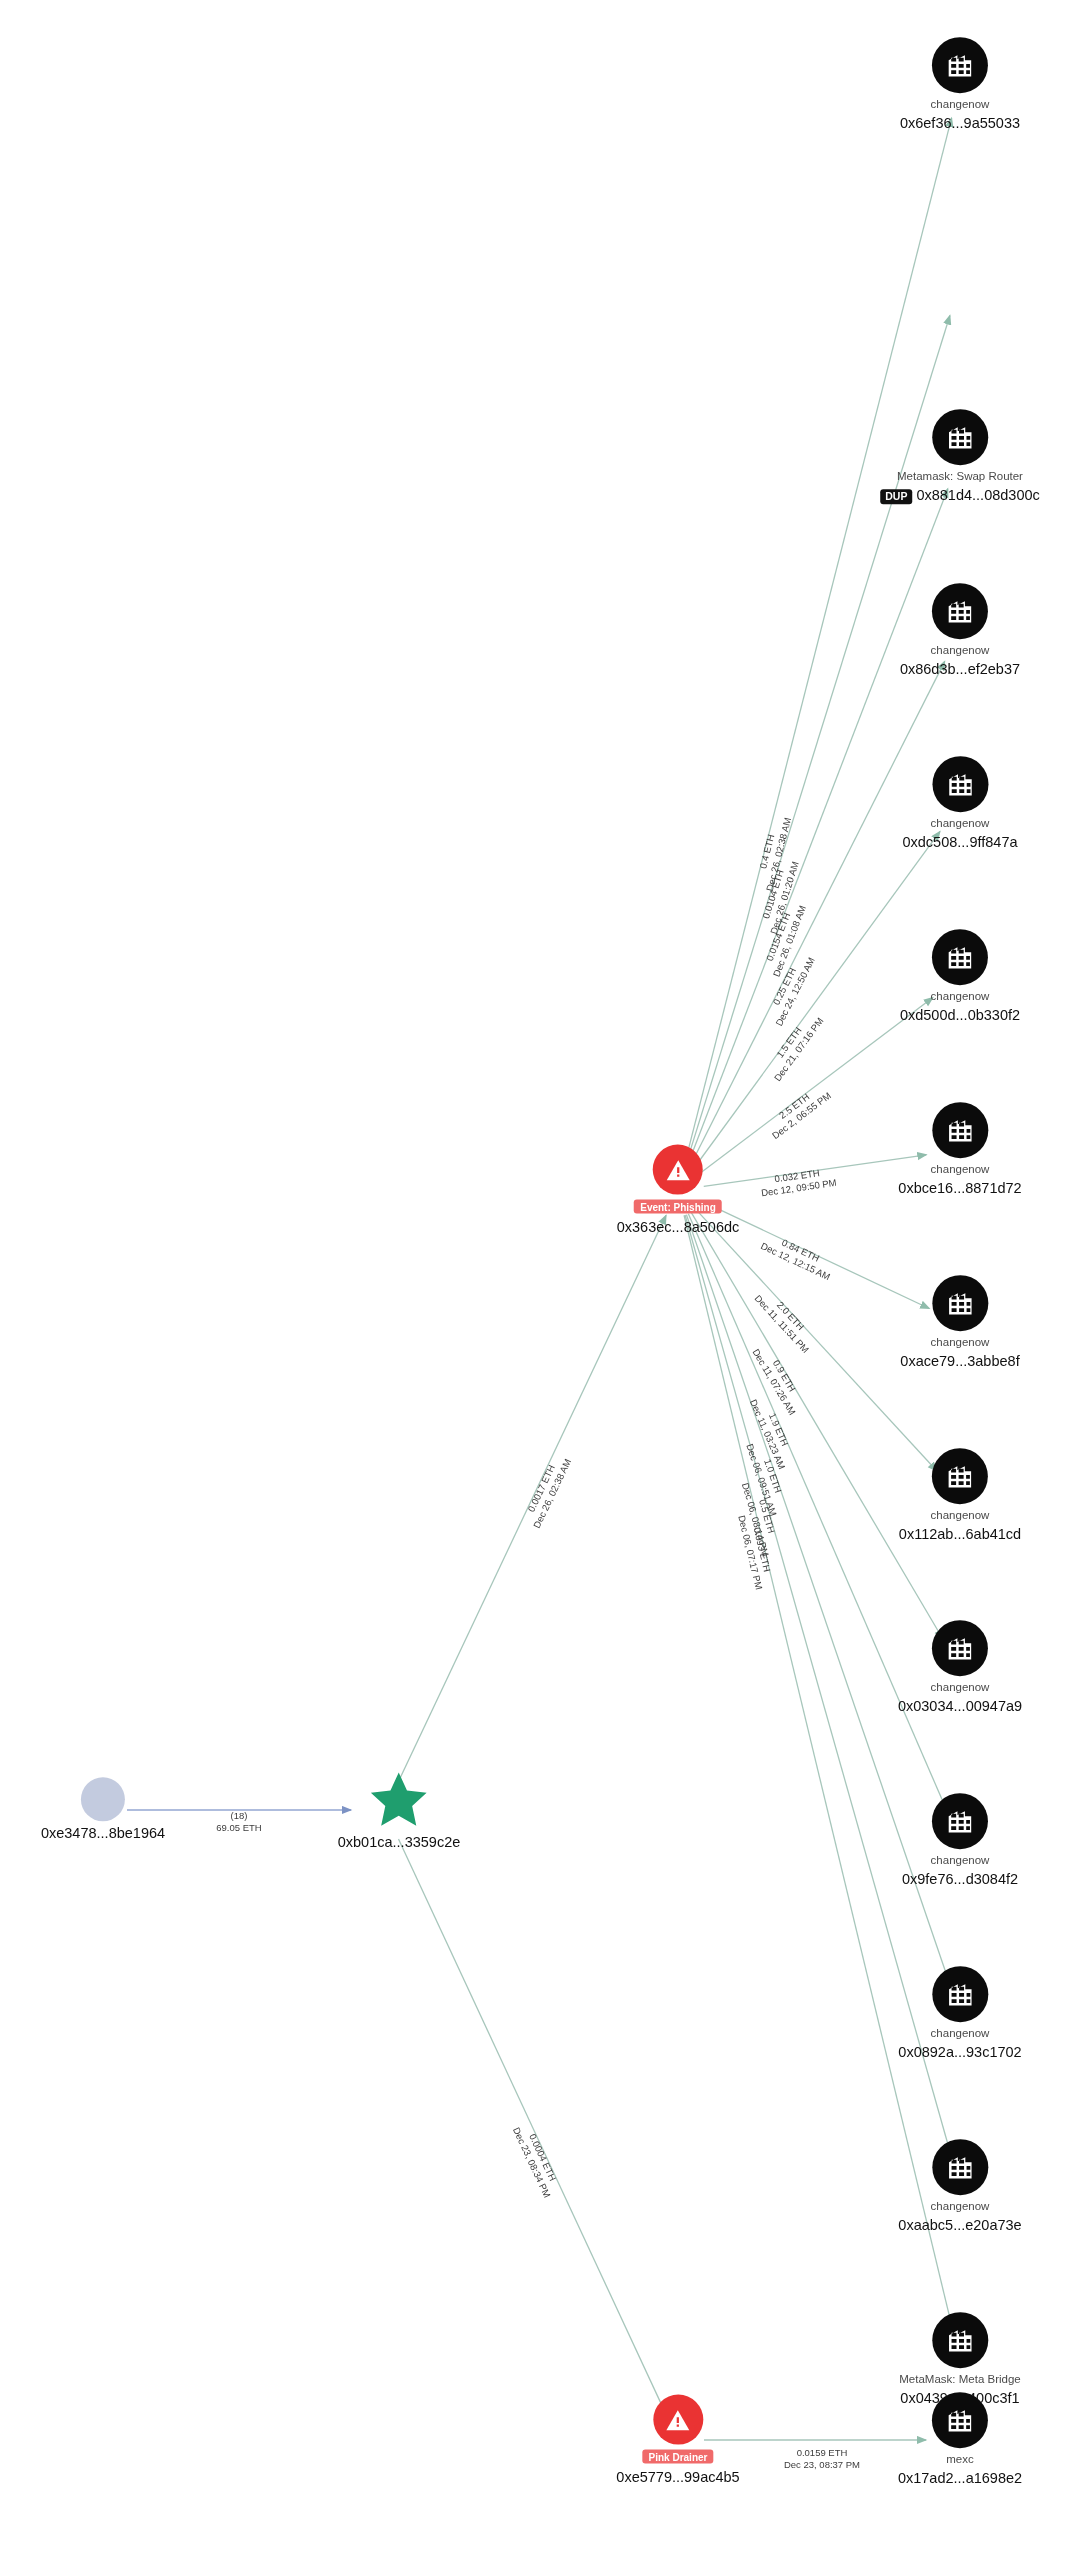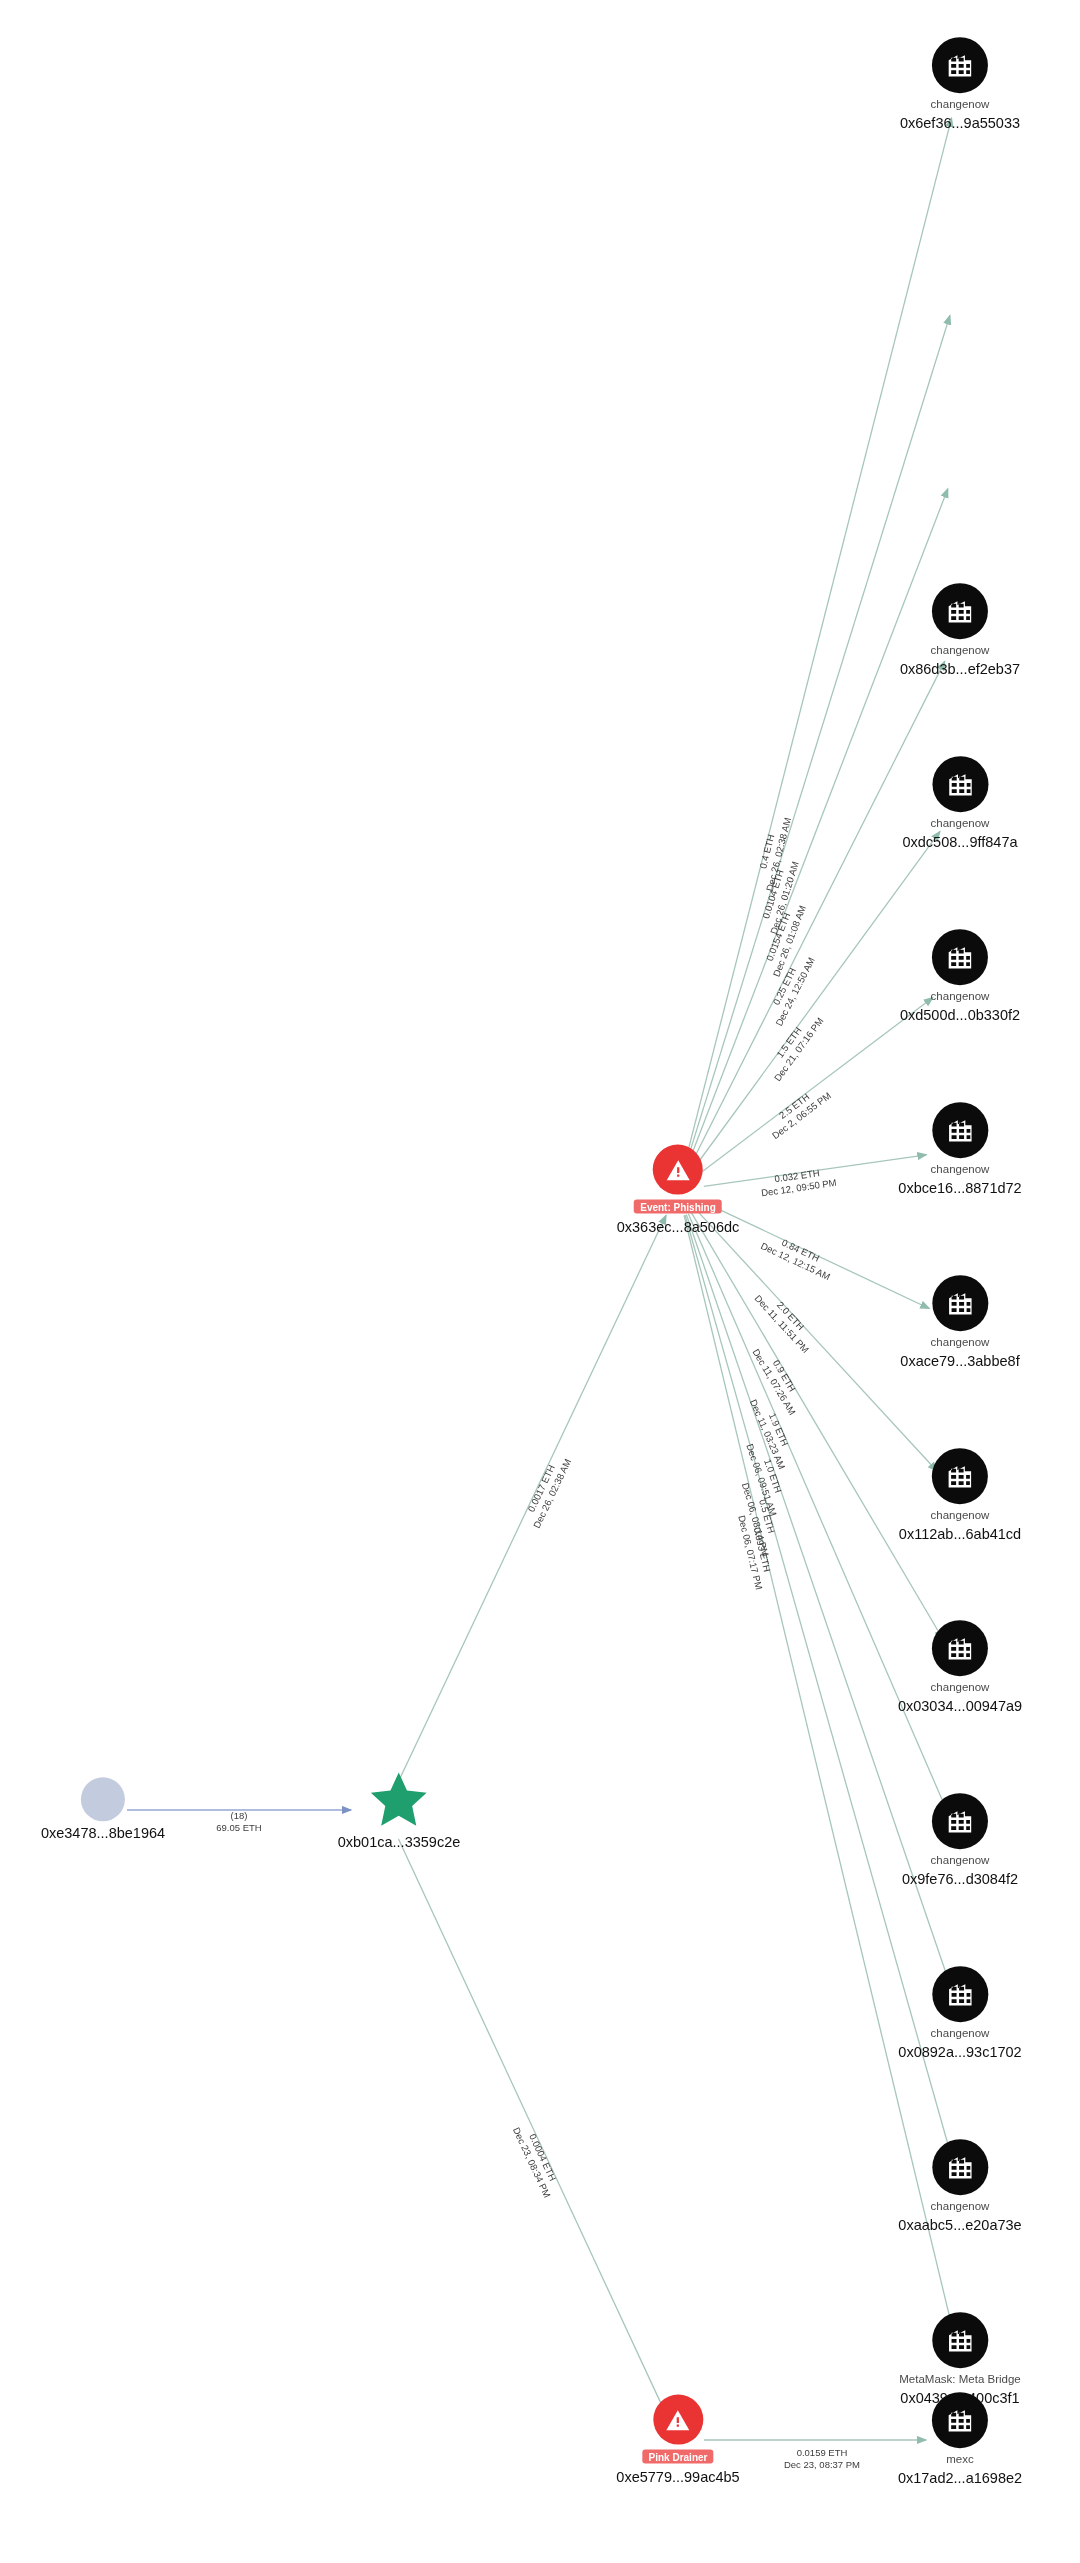--- a/index.html
+++ b/index.html
@@ -83,20 +83,31 @@
           <path d="M3 21V8l7-4v3l6-3v4h5v13H3zm2-2h4v-3H5v3zm0-5h4v-3H5v3zm0-5h4V6H5v3zm6 10h4v-3h-4v3zm0-5h4v-3h-4v3zm0-5h4V6h-4v3zm6 10h3v-3h-3v3zm0-5h3v-3h-3v3z"></path>
         </svg>
     </div>
     <div class="tag">changenow</div>
     <div class="addr-row addr">
       <span>0x6ef36...9a55033</span>
     </div>
   </div>
 
 
+  <div class="node" style="left:960px;top:457px;">
+    <div class="glyph bldg-circle">
+      <svg width="30" height="30" viewBox="0 0 24 24" fill="#ffffff">
+          <path d="M3 21V8l7-4v3l6-3v4h5v13H3zm2-2h4v-3H5v3zm0-5h4v-3H5v3zm0-5h4V6H5v3zm6 10h4v-3h-4v3zm0-5h4v-3h-4v3zm0-5h4V6h-4v3zm6 10h3v-3h-3v3zm0-5h3v-3h-3v3z"></path>
+        </svg>
+    </div>
+    <div class="tag">Metamask: Swap Router</div>
+    <div class="addr-row addr">
+      <span class="dup">DUP</span><span>0x881d4...08d300c</span>
+    </div>
+  </div>
 
   <div class="node" style="left:960px;top:631px;">
     <div class="glyph bldg-circle">
       <svg width="30" height="30" viewBox="0 0 24 24" fill="#ffffff">
           <path d="M3 21V8l7-4v3l6-3v4h5v13H3zm2-2h4v-3H5v3zm0-5h4v-3H5v3zm0-5h4V6H5v3zm6 10h4v-3h-4v3zm0-5h4v-3h-4v3zm0-5h4V6h-4v3zm6 10h3v-3h-3v3zm0-5h3v-3h-3v3z"></path>
         </svg>
     </div>
     <div class="tag">changenow</div>
     <div class="addr-row addr">
       <span>0x86d3b...ef2eb37</span>

